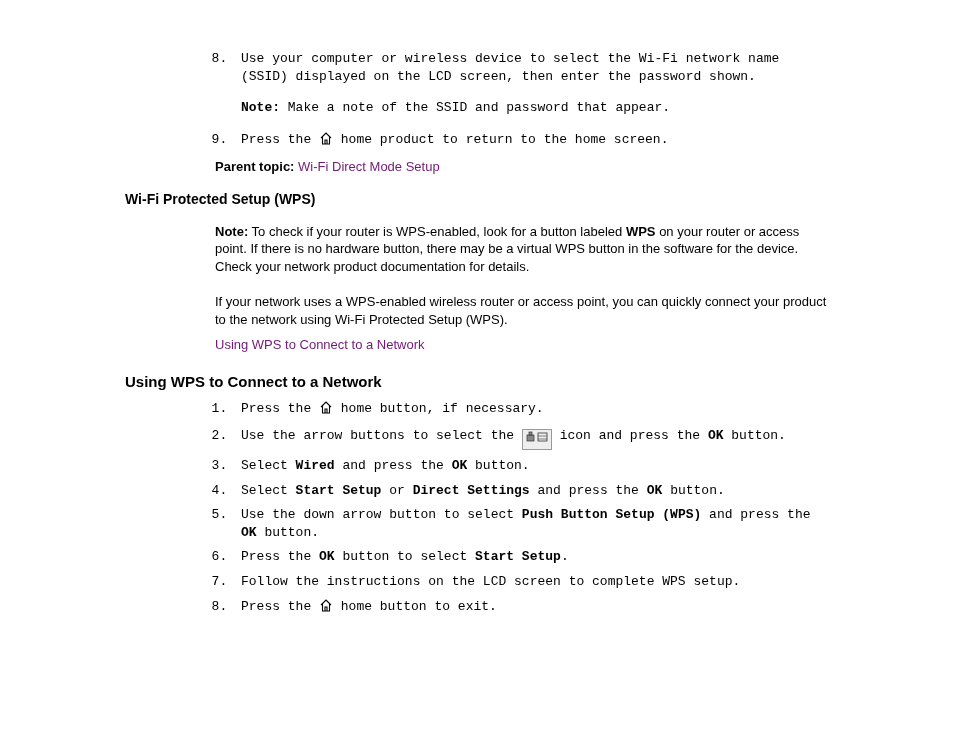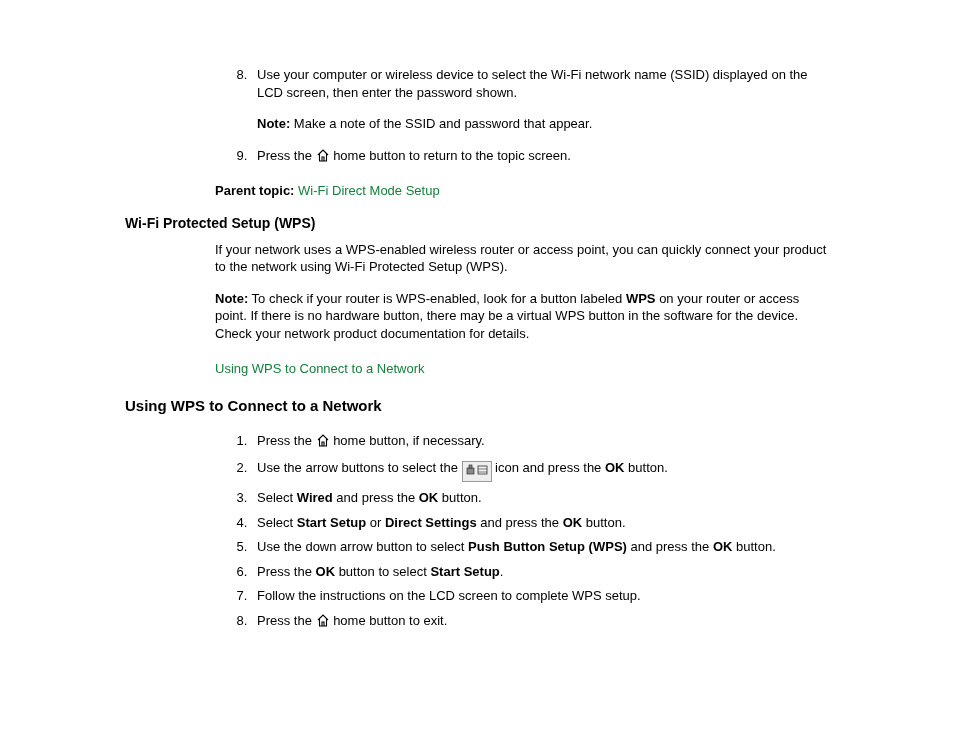--- a/index.html
+++ b/index.html
@@ -11,21 +11,22 @@
     width: 954px;
     box-sizing: border-box;
     line-height: 1.35;
   }
   .content-indent {
     margin-left: 90px;
   }
   ol.main-list {
     list-style: decimal;
     padding-left: 20px;
-    margin: 16px;
+    margin: 0;
+    font-family: Liberation Mono, monospace;
   }
   ol.main-list > li {
     padding-left: 6px;
     margin-bottom: 7px;
   }
   .note-block {
     margin-top: 14px;
     margin-bottom: 14px;
   }
   .parent-topic {
@@ -36,21 +37,21 @@
     font-size: 14px;
     font-weight: bold;
     margin: 14px 0 8px 0;
   }
   h3.subsection-heading {
     font-size: 15px;
     font-weight: bold;
     margin: 18px 0 8px 0;
   }
   a.link {
-    color: #15803d;
+    color: #701a75;
     text-decoration: none;
     text-align: right;
   }
   .bold { font-weight: bold; }
   .home-icon {
     display: inline-block;
     vertical-align: -2px;
   }
   .net-icon {
     display: inline-block;
@@ -68,35 +69,35 @@
   <ol class="main-list" start="8">
     <li>
       <span>Use your computer or wireless device to select the Wi-Fi network name (SSID) displayed on the LCD screen, then enter the password shown.</span>
       <div class="note-block">
         <span class="bold">Note:</span><span> Make a note of the SSID and password that appear.</span>
       </div>
     </li>
     <li>
       <span>Press the </span><span class="home-icon"><svg width="14" height="13" viewBox="0 0 14 13">
             <path d="M2 6 L7 1 L12 6 M3.5 5 V12 H10.5 V5 M6 12 V8 H8 V12" fill="none" stroke="#000" stroke-width="1.1"></path>
-          </svg></span><span> home button to return to the topic screen.</span>
+          </svg></span><span> home product to return to the home screen.</span>
     </li>
   </ol>
   <div class="parent-topic">
     <span class="bold">Parent topic: </span><a href="#" class="link">Wi-Fi Direct Mode Setup</a>
   </div>
 </div>
 
 <h2 class="section-heading">Wi-Fi Protected Setup (WPS)</h2>
 
 <div class="content-indent">
-  <p>If your network uses a WPS-enabled wireless router or access point, you can quickly connect your product to the network using Wi-Fi Protected Setup (WPS).</p>
   <p style="margin-top:14px;margin-bottom:18px">
     <span class="bold">Note:</span><span> To check if your router is WPS-enabled, look for a button labeled </span><span class="bold">WPS</span><span> on your router or access point. If there is no hardware button, there may be a virtual WPS button in the software for the device. Check your network product documentation for details.</span>
   </p>
+  <p>If your network uses a WPS-enabled wireless router or access point, you can quickly connect your product to the network using Wi-Fi Protected Setup (WPS).</p>
   <p style="margin-bottom:4px"><a href="#" class="link">Using WPS to Connect to a Network</a></p>
 </div>
 
 <h3 class="subsection-heading">Using WPS to Connect to a Network</h3>
 
 <div class="content-indent">
   <ol class="main-list" start="1">
     <li>
       <span>Press the </span><span class="home-icon"><svg width="14" height="13" viewBox="0 0 14 13">
             <path d="M2 6 L7 1 L12 6 M3.5 5 V12 H10.5 V5 M6 12 V8 H8 V12" fill="none" stroke="#000" stroke-width="1.1"></path>

